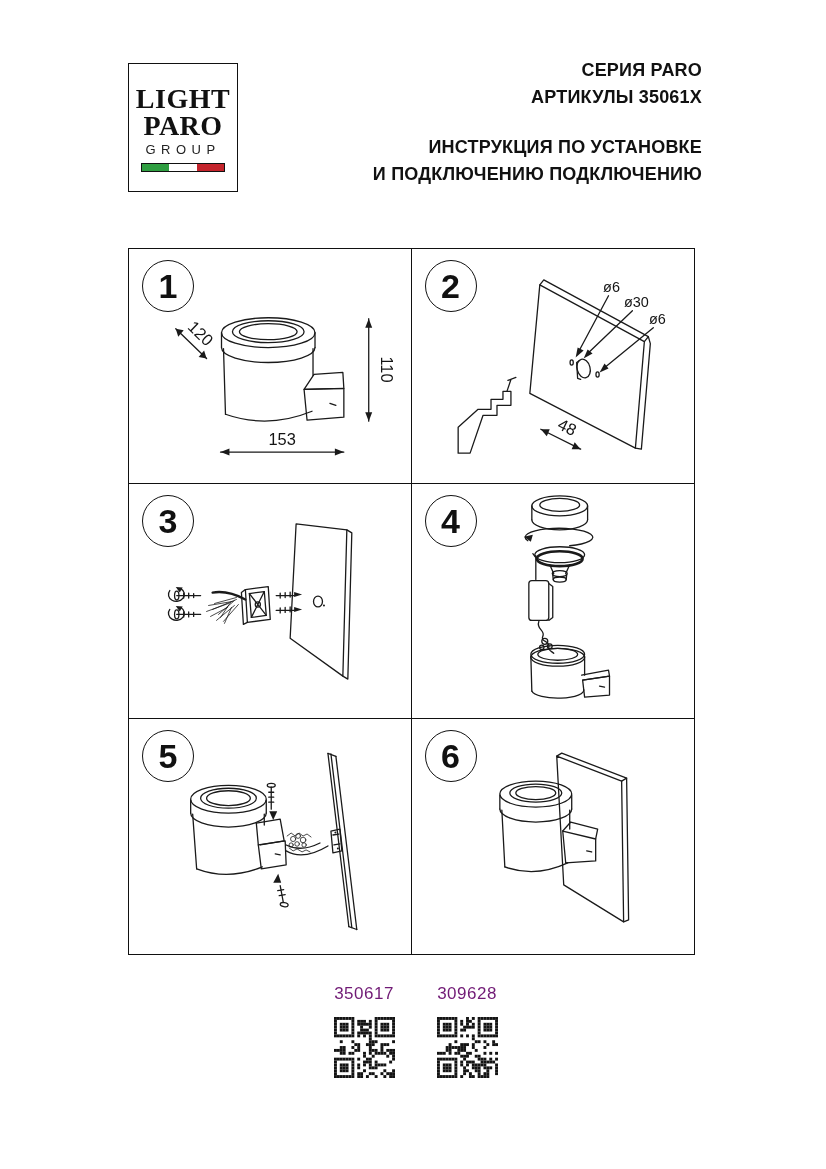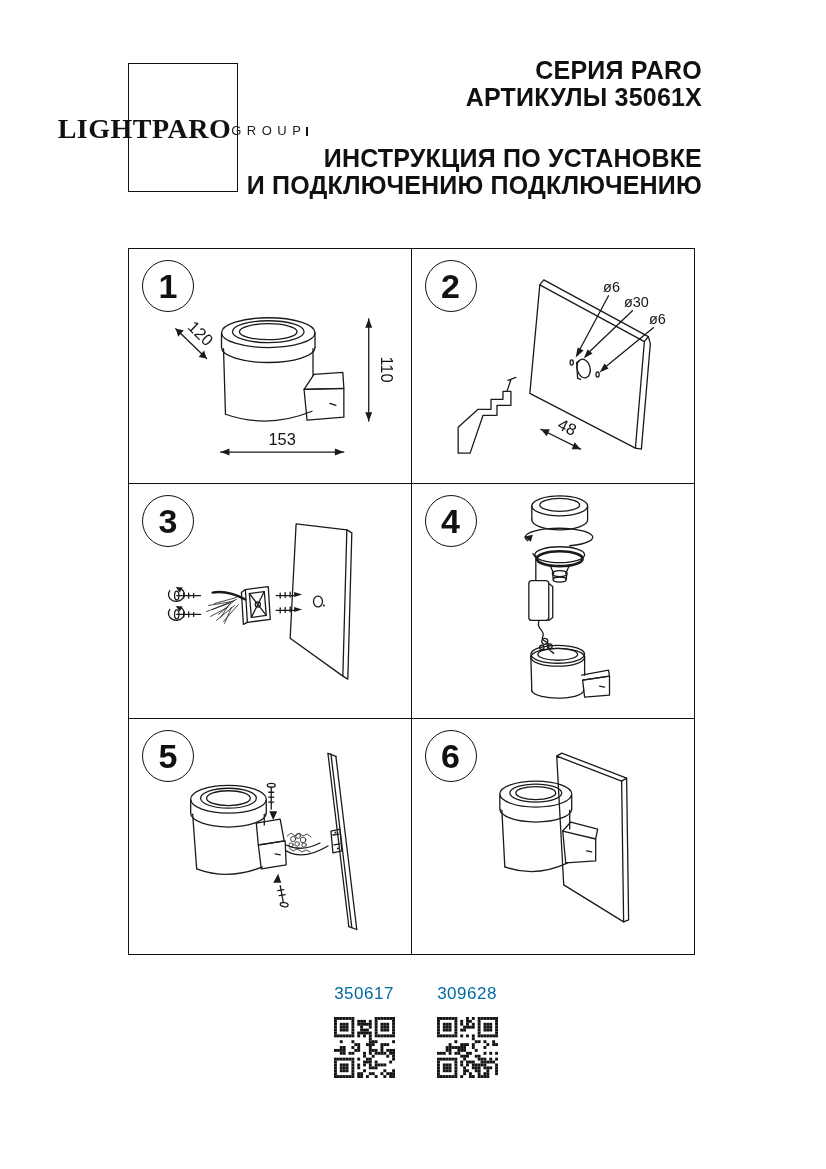--- a/index.html
+++ b/index.html
@@ -1,47 +1,47 @@
 <!DOCTYPE html>
 <html><head>
 <meta charset="utf-8">
 <style>
   html,body{margin:0;padding:0;background:#888;}
   .page{position:relative;width:826px;height:1169px;background:#ffffff;margin:0 auto;
         outline:1px solid #dcdcdc;font-family:"Liberation Sans",sans-serif;color:#141414;overflow:hidden;}
   
   .logo-box{position:absolute;left:128px;top:63px;width:110px;height:129px;border:1.5px solid #111;
-            box-sizing:border-box;display:flex;flex-direction:row;align-items:center;justify-content:center;padding-top:2px;}
+            box-sizing:border-box;display:flex;flex-direction:column;align-items:center;justify-content:center;padding-top:2px;}
   .logo-word{font-family:"Liberation Serif",serif;font-weight:bold;font-size:28px;line-height:27px;letter-spacing:.5px;color:#111;}
   .logo-group{font-size:13px;letter-spacing:5.5px;margin-top:3px;color:#222;}
   .logo-flag{display:flex;width:84px;height:9px;border:1px solid #111;box-sizing:border-box;margin-top:6px;}
   .logo-flag span{flex:1;}
   .header-right{position:absolute;top:57px;right:124px;text-align:right;}
-  .header-right div{font-weight:bold;font-size:25px;line-height:27px;letter-spacing:.2px;color:#111;}
-  .instr-block{margin-top:34px;}
+  .header-right div{font-weight:bold;font-size:18px;line-height:27px;letter-spacing:.2px;color:#111;}
+  .instr-block{margin-top:23px;}
   
   .grid{position:absolute;left:128px;top:248px;width:567px;height:707px;border:1.6px solid #111;
         box-sizing:border-box;display:grid;grid-template-columns:1fr 1fr;grid-template-rows:1fr 1fr 1fr;}
   .cell{position:relative;border-right:1.6px solid #111;border-bottom:1.6px solid #111;box-sizing:border-box;}
   .cell:nth-child(2n){border-right:none;}
   .cell:nth-child(n+5){border-bottom:none;}
   .badge{position:absolute;left:13px;top:11px;width:50px;height:50px;border:1.6px solid #111;border-radius:50%;
          display:flex;align-items:center;justify-content:center;font-size:34px;font-weight:bold;color:#111;background:#fff;}
   .cell svg.draw{position:absolute;left:0;top:0;width:100%;height:100%;}
   .lw{stroke:#1a1a1a;fill:none;stroke-width:1.3;stroke-linecap:round;stroke-linejoin:round;}
   .wk{stroke-width:2.3;}
   .th{stroke-width:.8;}
   .rim{stroke-width:2.6;}
   .fl{fill:#1a1a1a;stroke:none;}
   svg text{font-family:"Liberation Sans",sans-serif;fill:#141414;}
   .t15{font-size:14.5px;}
   .t17{font-size:16.5px;}
   
   .product{position:absolute;top:984px;width:110px;text-align:center;}
-  .product .code{font-size:17px;letter-spacing:.5px;color:#0369a1;}
+  .product .code{font-size:17px;letter-spacing:.5px;color:#701a75;}
   .qr{width:61px;height:61px;margin-top:13px;}
   .qr rect{fill:#131313;}
 </style>
 </head>
 <body>
 
 <div class="page">
 
   <div class="logo-box">
     <div class="logo-word">LIGHT</div>

